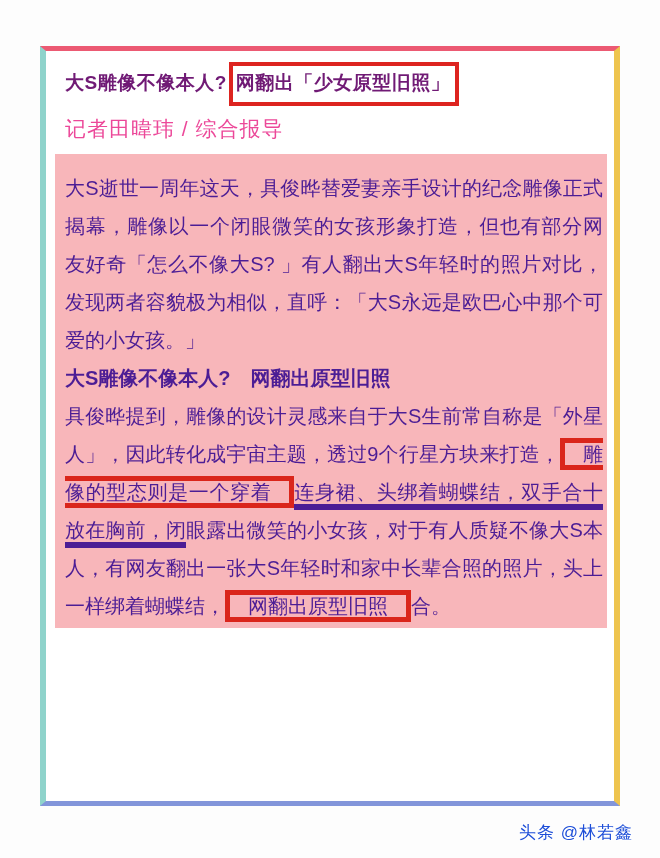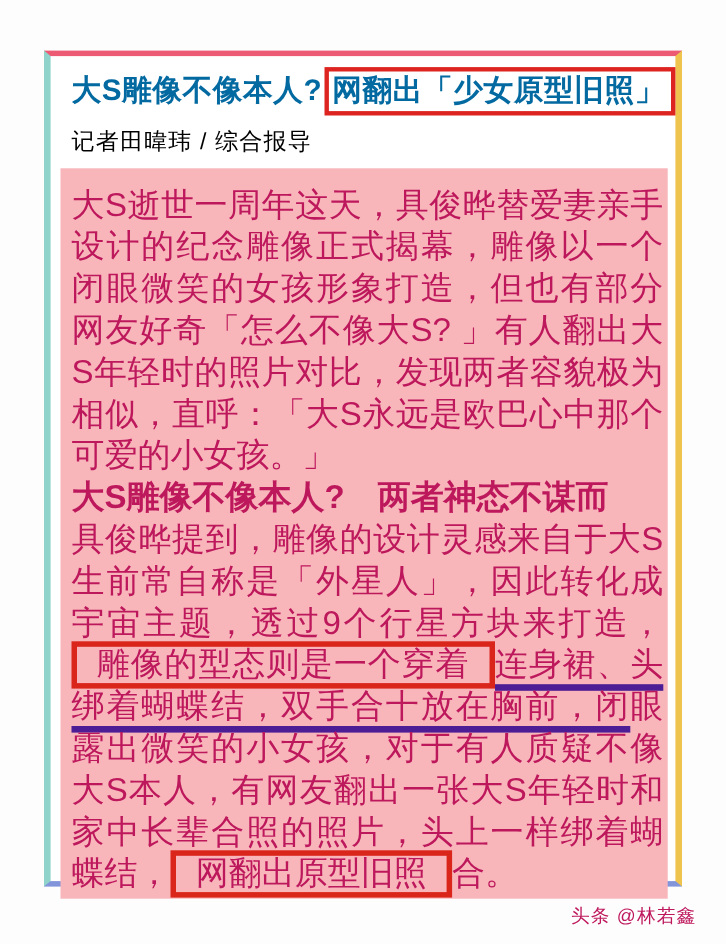--- a/index.html
+++ b/index.html
@@ -20,53 +20,53 @@
     border-left:6px solid #8fd3cb;
     border-right:6px solid #eec44e;
     border-bottom:5px solid #8295da;
     background:#ffffff;
   }
   .content{
     padding:9px 0 0 19px;
   }
   .article-title{
     margin:0;
-    font-size:27px;
+    font-size:19px;
     font-weight:bold;
-    color:#0369a1;
+    color:#701a75;
     line-height:45px;
     letter-spacing:0.5px;
   }
   .title-line1{white-space:nowrap;}
   .title-hl{
     display:inline-block;
     border:4px solid #dd2420;
     padding:1px 5px 3px 3px;
     margin-left:2px;
     line-height:32px;
   }
   .byline{
     margin-top:9px;
     font-size:21px;
-    color:#000000;
+    color:#ec4899;
     letter-spacing:1px;
   }
   .pink-block{
     margin-top:11px;
     margin-left:-10px;
     width:552px;
     box-sizing:border-box;
     background:#f8b6ba;
     padding:15px 4px 3px 10px;
   }
   .pink-block p{
     margin:0;
-    font-size:30px;
+    font-size:20px;
     line-height:38px;
-    color:#be185d;
+    color:#4c1d95;
     text-align:justify;
     letter-spacing:0;
   }
   .section-heading{
     margin:17px 0 13px 0;
     font-size:25px;
     line-height:36px;
     font-weight:bold;
     color:#4c181d;
   }
@@ -76,21 +76,21 @@
   }
   .em-underline{
     border-bottom:6px solid #4c1d95;
     padding-bottom:1px;
   }
   .watermark{
     position:absolute;
     right:27px;
     top:821px;
     font-size:17px;
-    color:#be185d;
+    color:#1d4ed8;
     letter-spacing:1px;
     text-shadow:1px 1px 0 rgba(255,255,255,0.9);
   }
 </style>
 </head>
 <body>
 
 <div class="canvas">
 
   <div class="frame">
@@ -99,21 +99,21 @@
       <h1 class="article-title">
         <span class="title-line1"><span>大S雕像不像本人?</span><span class="title-hl">网翻出「少女原型旧照」</span></span><br>
       </h1>
 
       <div class="byline">记者田暐玮 / 综合报导</div>
 
       <div class="pink-block">
 
         <p>大S逝世一周年这天，具俊晔替爱妻亲手设计的纪念雕像正式揭幕，雕像以一个闭眼微笑的女孩形象打造，但也有部分网友好奇「怎么不像大S? 」有人翻出大S年轻时的照片对比，发现两者容貌极为相似，直呼：「大S永远是欧巴心中那个可爱的小女孩。」</p>
 
-        <p class="section-heading">大S雕像不像本人?　两者神态不谋而</p>
+        <p class="section-heading">大S雕像不像本人?　网翻出原型旧照</p>
 
         <p><span>具俊晔提到，雕像的设计灵感来自于大S生前常自称是「外星人」，因此转化成宇宙主题，透过9个行星方块来打造，</span><span class="em-box">雕像的型态则是一个穿着</span><span class="em-underline">连身裙、头绑着蝴蝶结，双手合十放在胸前，闭</span><span>眼露出微笑的小女孩，对于有人质疑不像大S本人，有网友翻出一张大S年轻时和家中长辈合照的照片，头上一样绑着蝴蝶结，</span><span class="em-box">网翻出原型旧照</span><span>合。</span></p>
 
       </div>
     </div>
   </div>
 
   <div class="watermark">头条 @林若鑫</div>
 
 </div>

